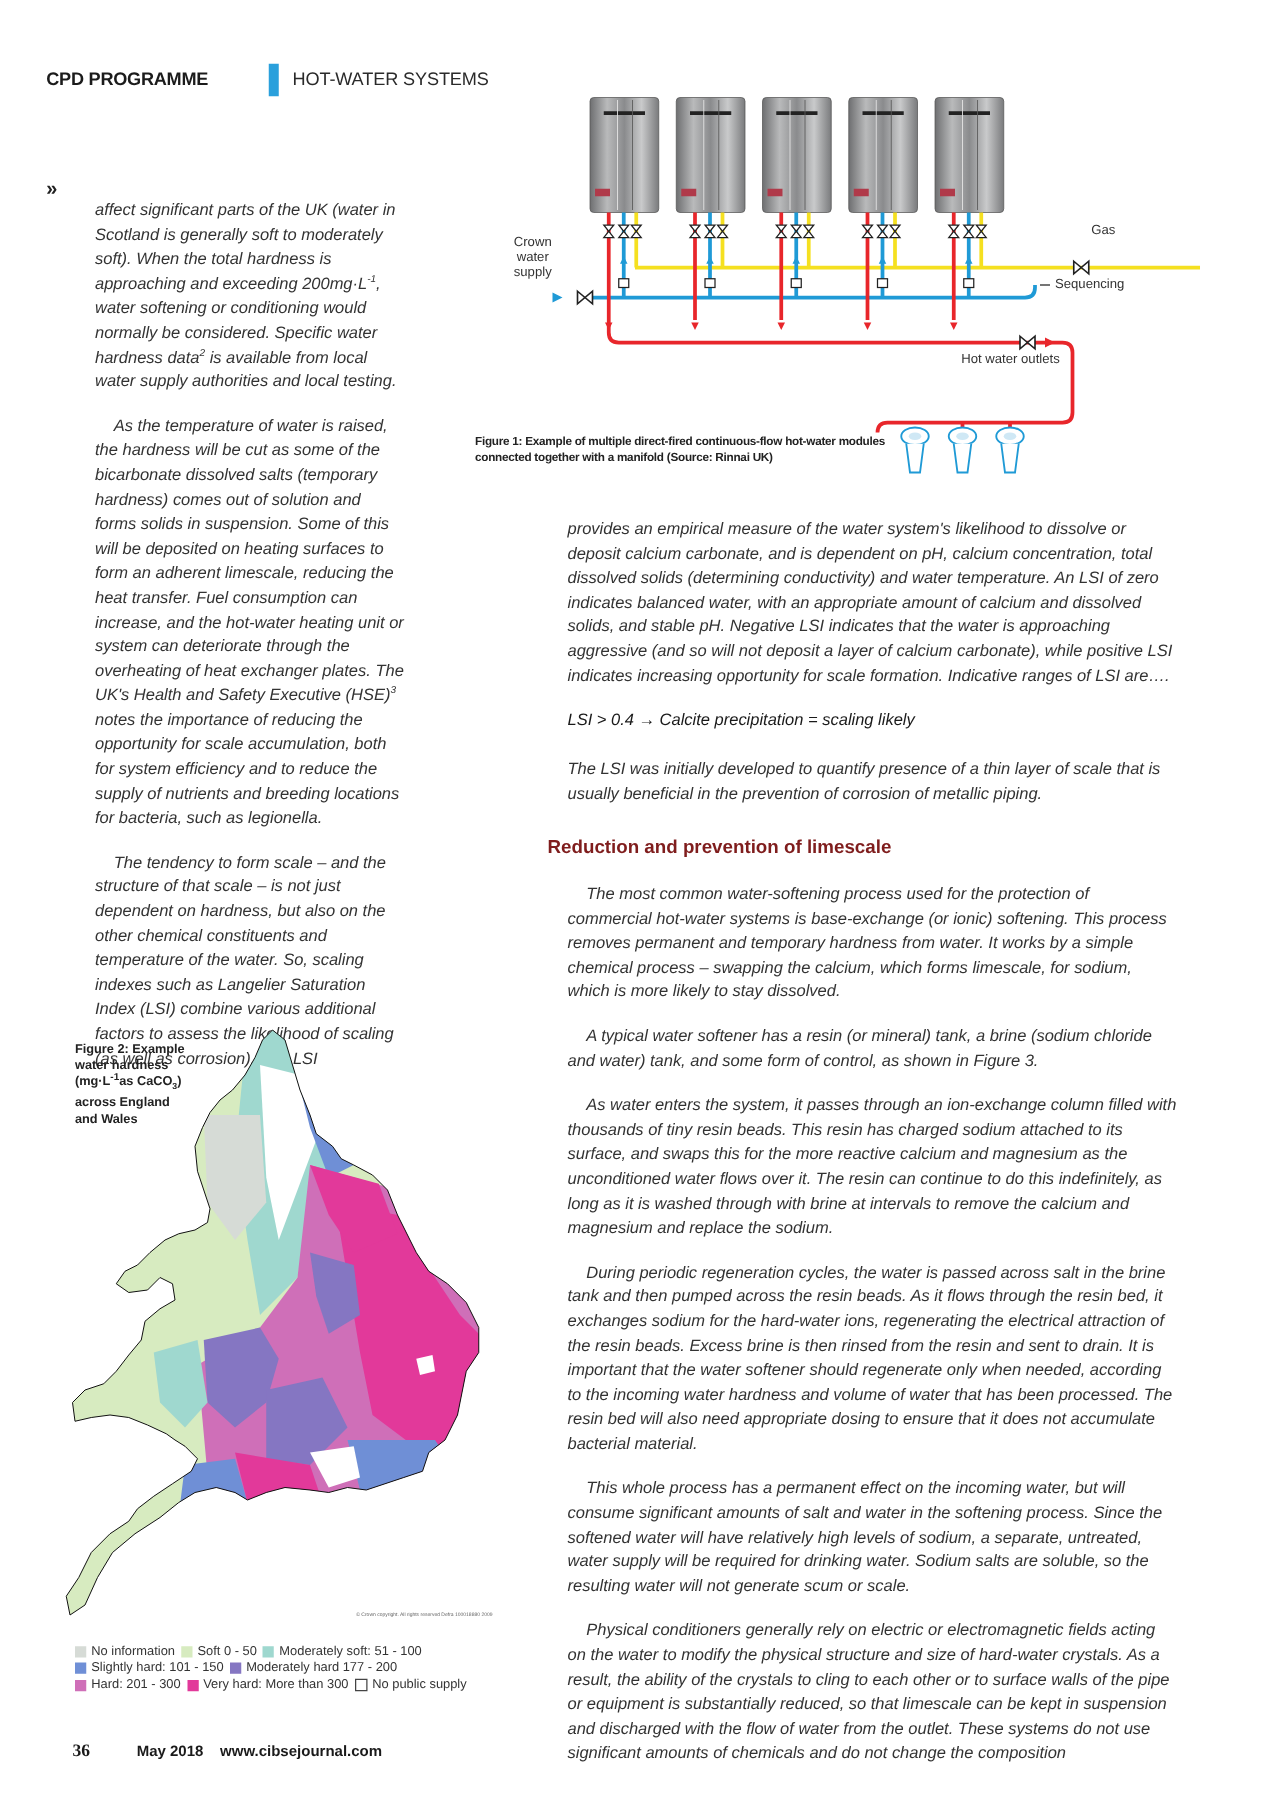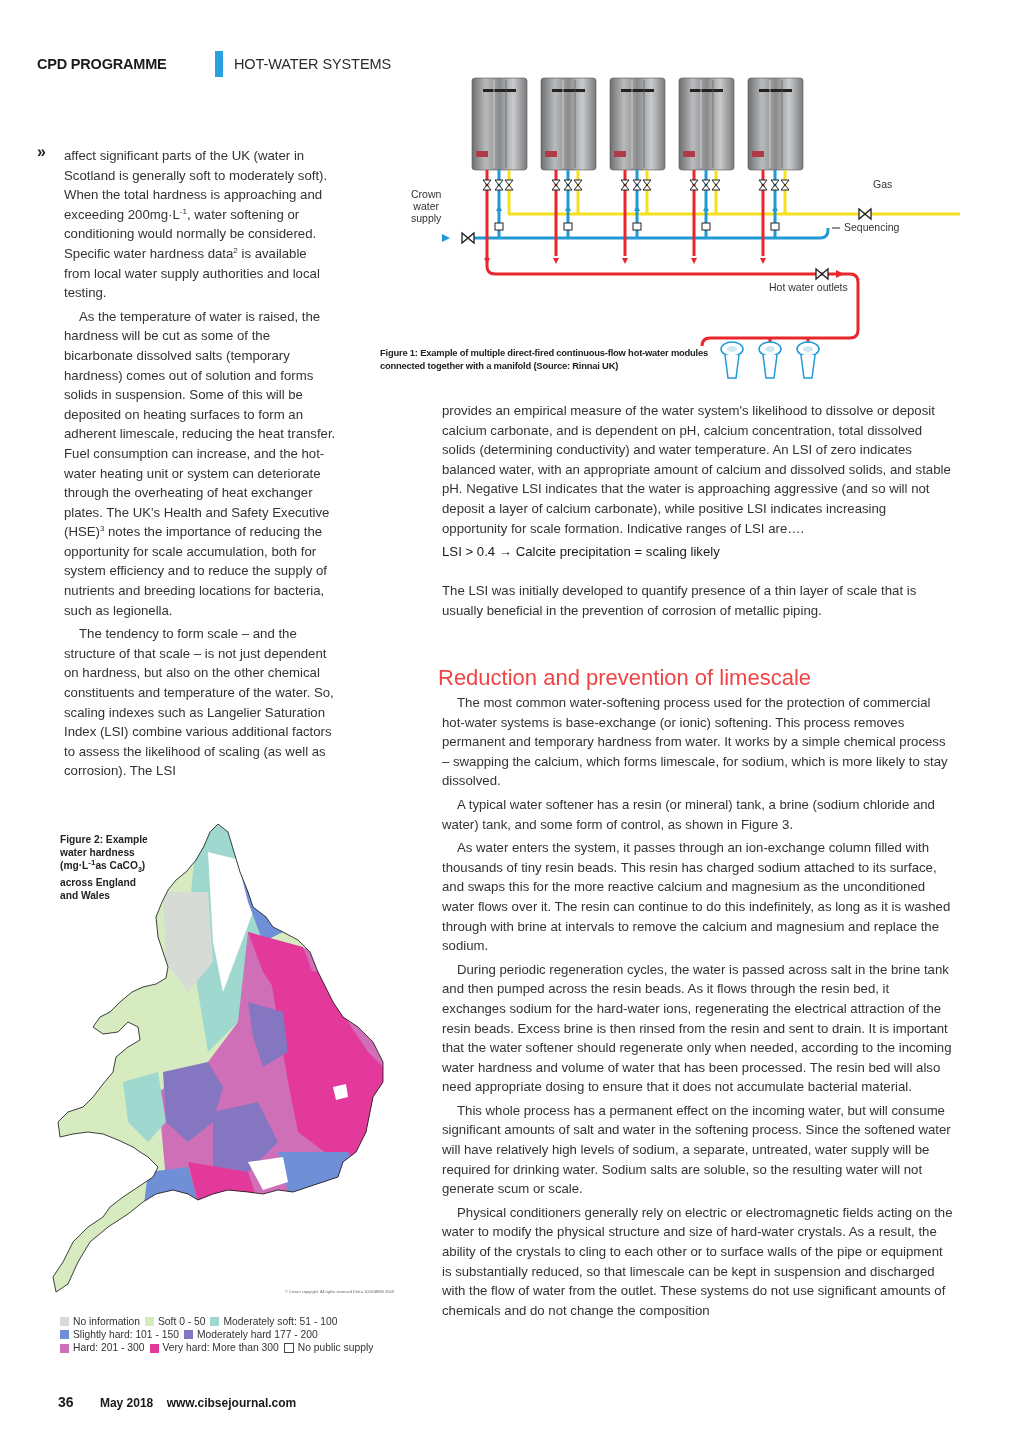--- a/index.html
+++ b/index.html
@@ -6,47 +6,47 @@
     body { width: 1024px; height: 1448px; position: relative; overflow: hidden; font-family: "Liberation Sans", sans-serif; color: #2a2a2a; }
     .abs { position: absolute; }
 
     
     .hdr-left { left: 37px; top: 56px; font-size: 14.5px; font-weight: bold; color: #1b1b1b; letter-spacing: -0.2px; text-align: right; }
     .hdr-bar { left: 215px; top: 51px; width: 8px; height: 26px; background: #2aa0dc; }
     .hdr-right { left: 234px; top: 56px; font-size: 14.5px; color: #2a2a2a; letter-spacing: -0.1px; }
 
     
     .col { font-size: 13.2px; line-height: 19.6px; color: #333333; }
-    .col p { margin: 4px; }
+    .col p { margin: 16px; font-style: italic; }
     .col .ind { text-indent: 15px; }
     .left-col { left: 60px; top: 142px; width: 280px; }
     .right-col { left: 438px; width: 520px; }
     .chev { position: absolute; left: 37px; top: 142px; font-size: 16px; font-weight: bold; color: #222; line-height: 19px; }
     sup { font-size: 8px; line-height: 0; }
 
     .lsi { color: #1a1a1a; }
-    .h2 { font-size: 22px; font-weight: normal; color: #ef4444; margin: 0; line-height: 22px; }
+    .h2 { font-size: 15px; font-weight: bold; color: #7f1d1d; margin: 0; line-height: 22px; }
 
     
     .fig1-cap { left: 380px; top: 347px; width: 330px; font-size: 9.4px; line-height: 12.5px; font-weight: bold; color: #222; letter-spacing: -0.2px; }
     .fig2-cap { left: 60px; top: 833px; width: 100px; font-size: 10.2px; line-height: 13px; font-weight: bold; color: #222; }
 
     .diag-label { font-size: 10.5px; color: #333; }
 
     
     .legend { left: 60px; top: 1315px; font-size: 10.3px; line-height: 13.2px; color: #333; }
     .legend-row { display: flex; align-items: center; white-space: nowrap; }
     .sw { display: inline-block; width: 9px; height: 9px; margin-right: 4px; vertical-align: middle; }
     .li { display: inline-flex; align-items: center; margin-right: 5px; }
 
     .copyright { left: 285px; top: 1289px; font-size: 4px; color: #666; }
 
     
     .foot { left: 58px; top: 1394px; font-size: 12px; color: #1a1a1a; }
-    .foot .pg { font-weight: bold; font-size: 14px; margin-right: 0; }
+    .foot .pg { font-weight: bold; font-size: 14px; margin-right: 11px; font-family: Liberation Serif, serif; }
     .foot .dt { margin-right: 10px; font-weight: bold; margin-left: 23px; }
     .foot .url { font-weight: bold; }
   </style>
 </head>
 <body>
 
 <div class="abs hdr-left">CPD PROGRAMME</div>
 <div class="abs hdr-bar"></div>
 <div class="abs hdr-right">HOT-WATER SYSTEMS</div>
 

